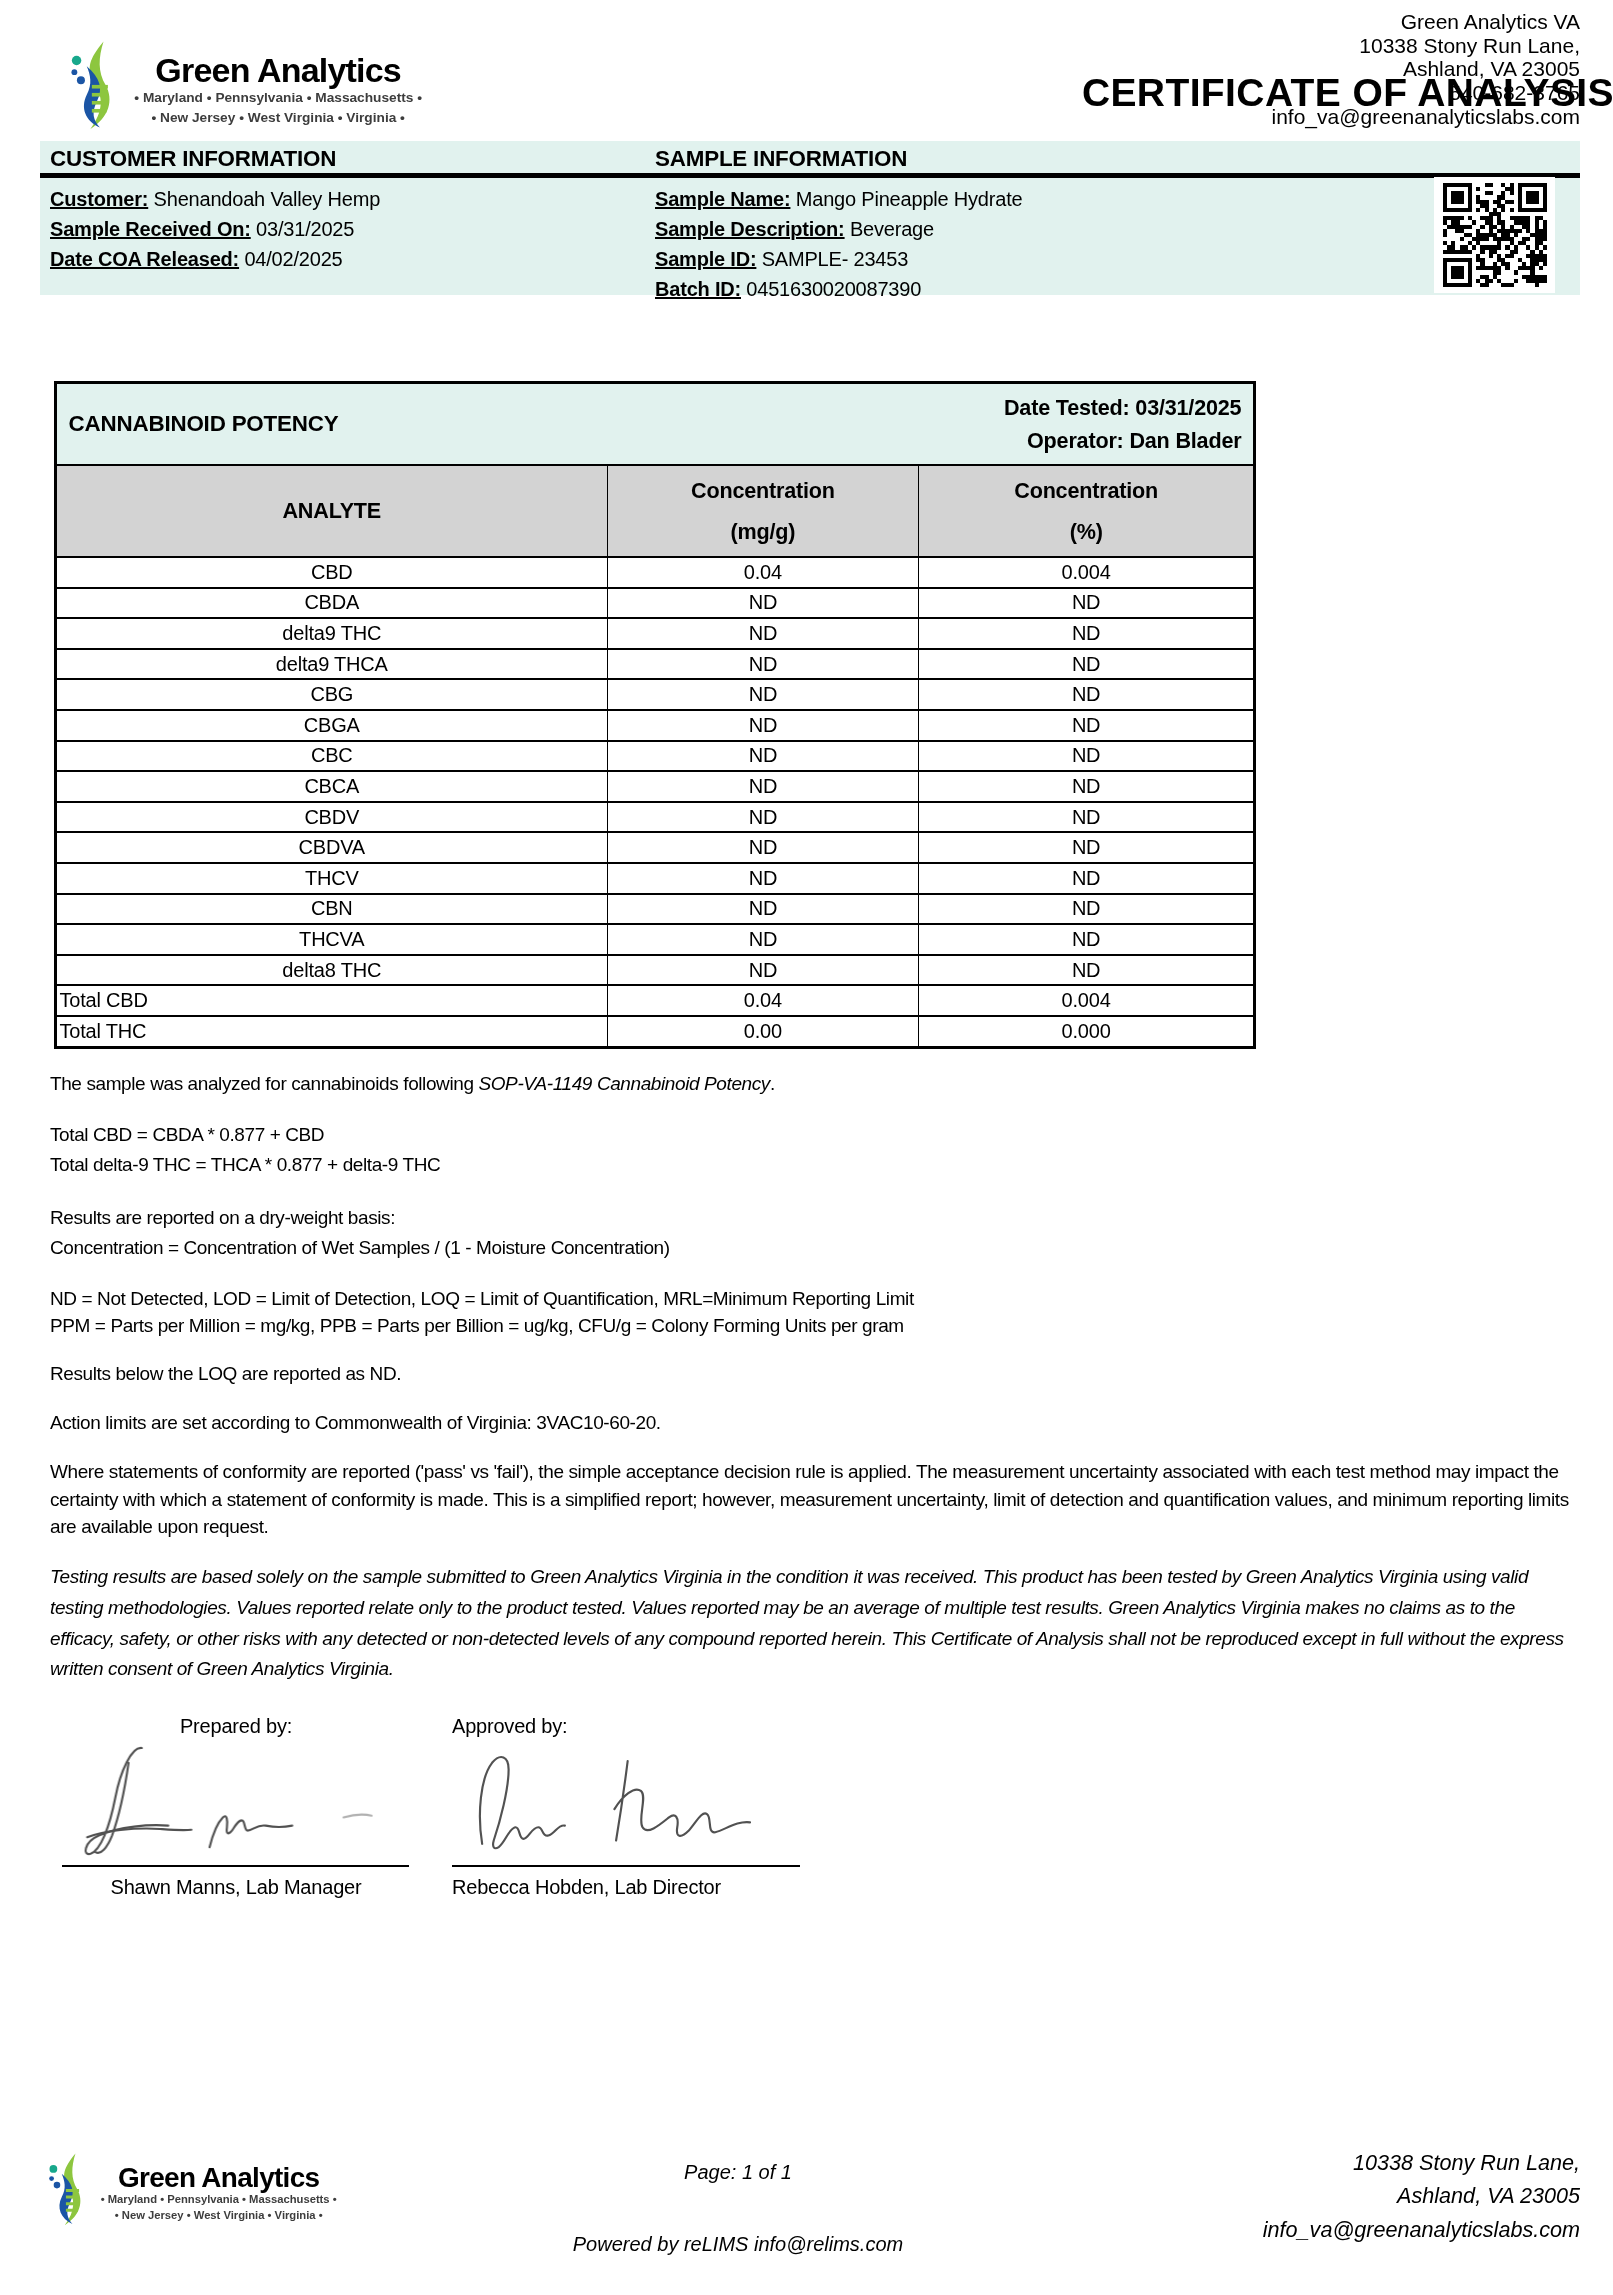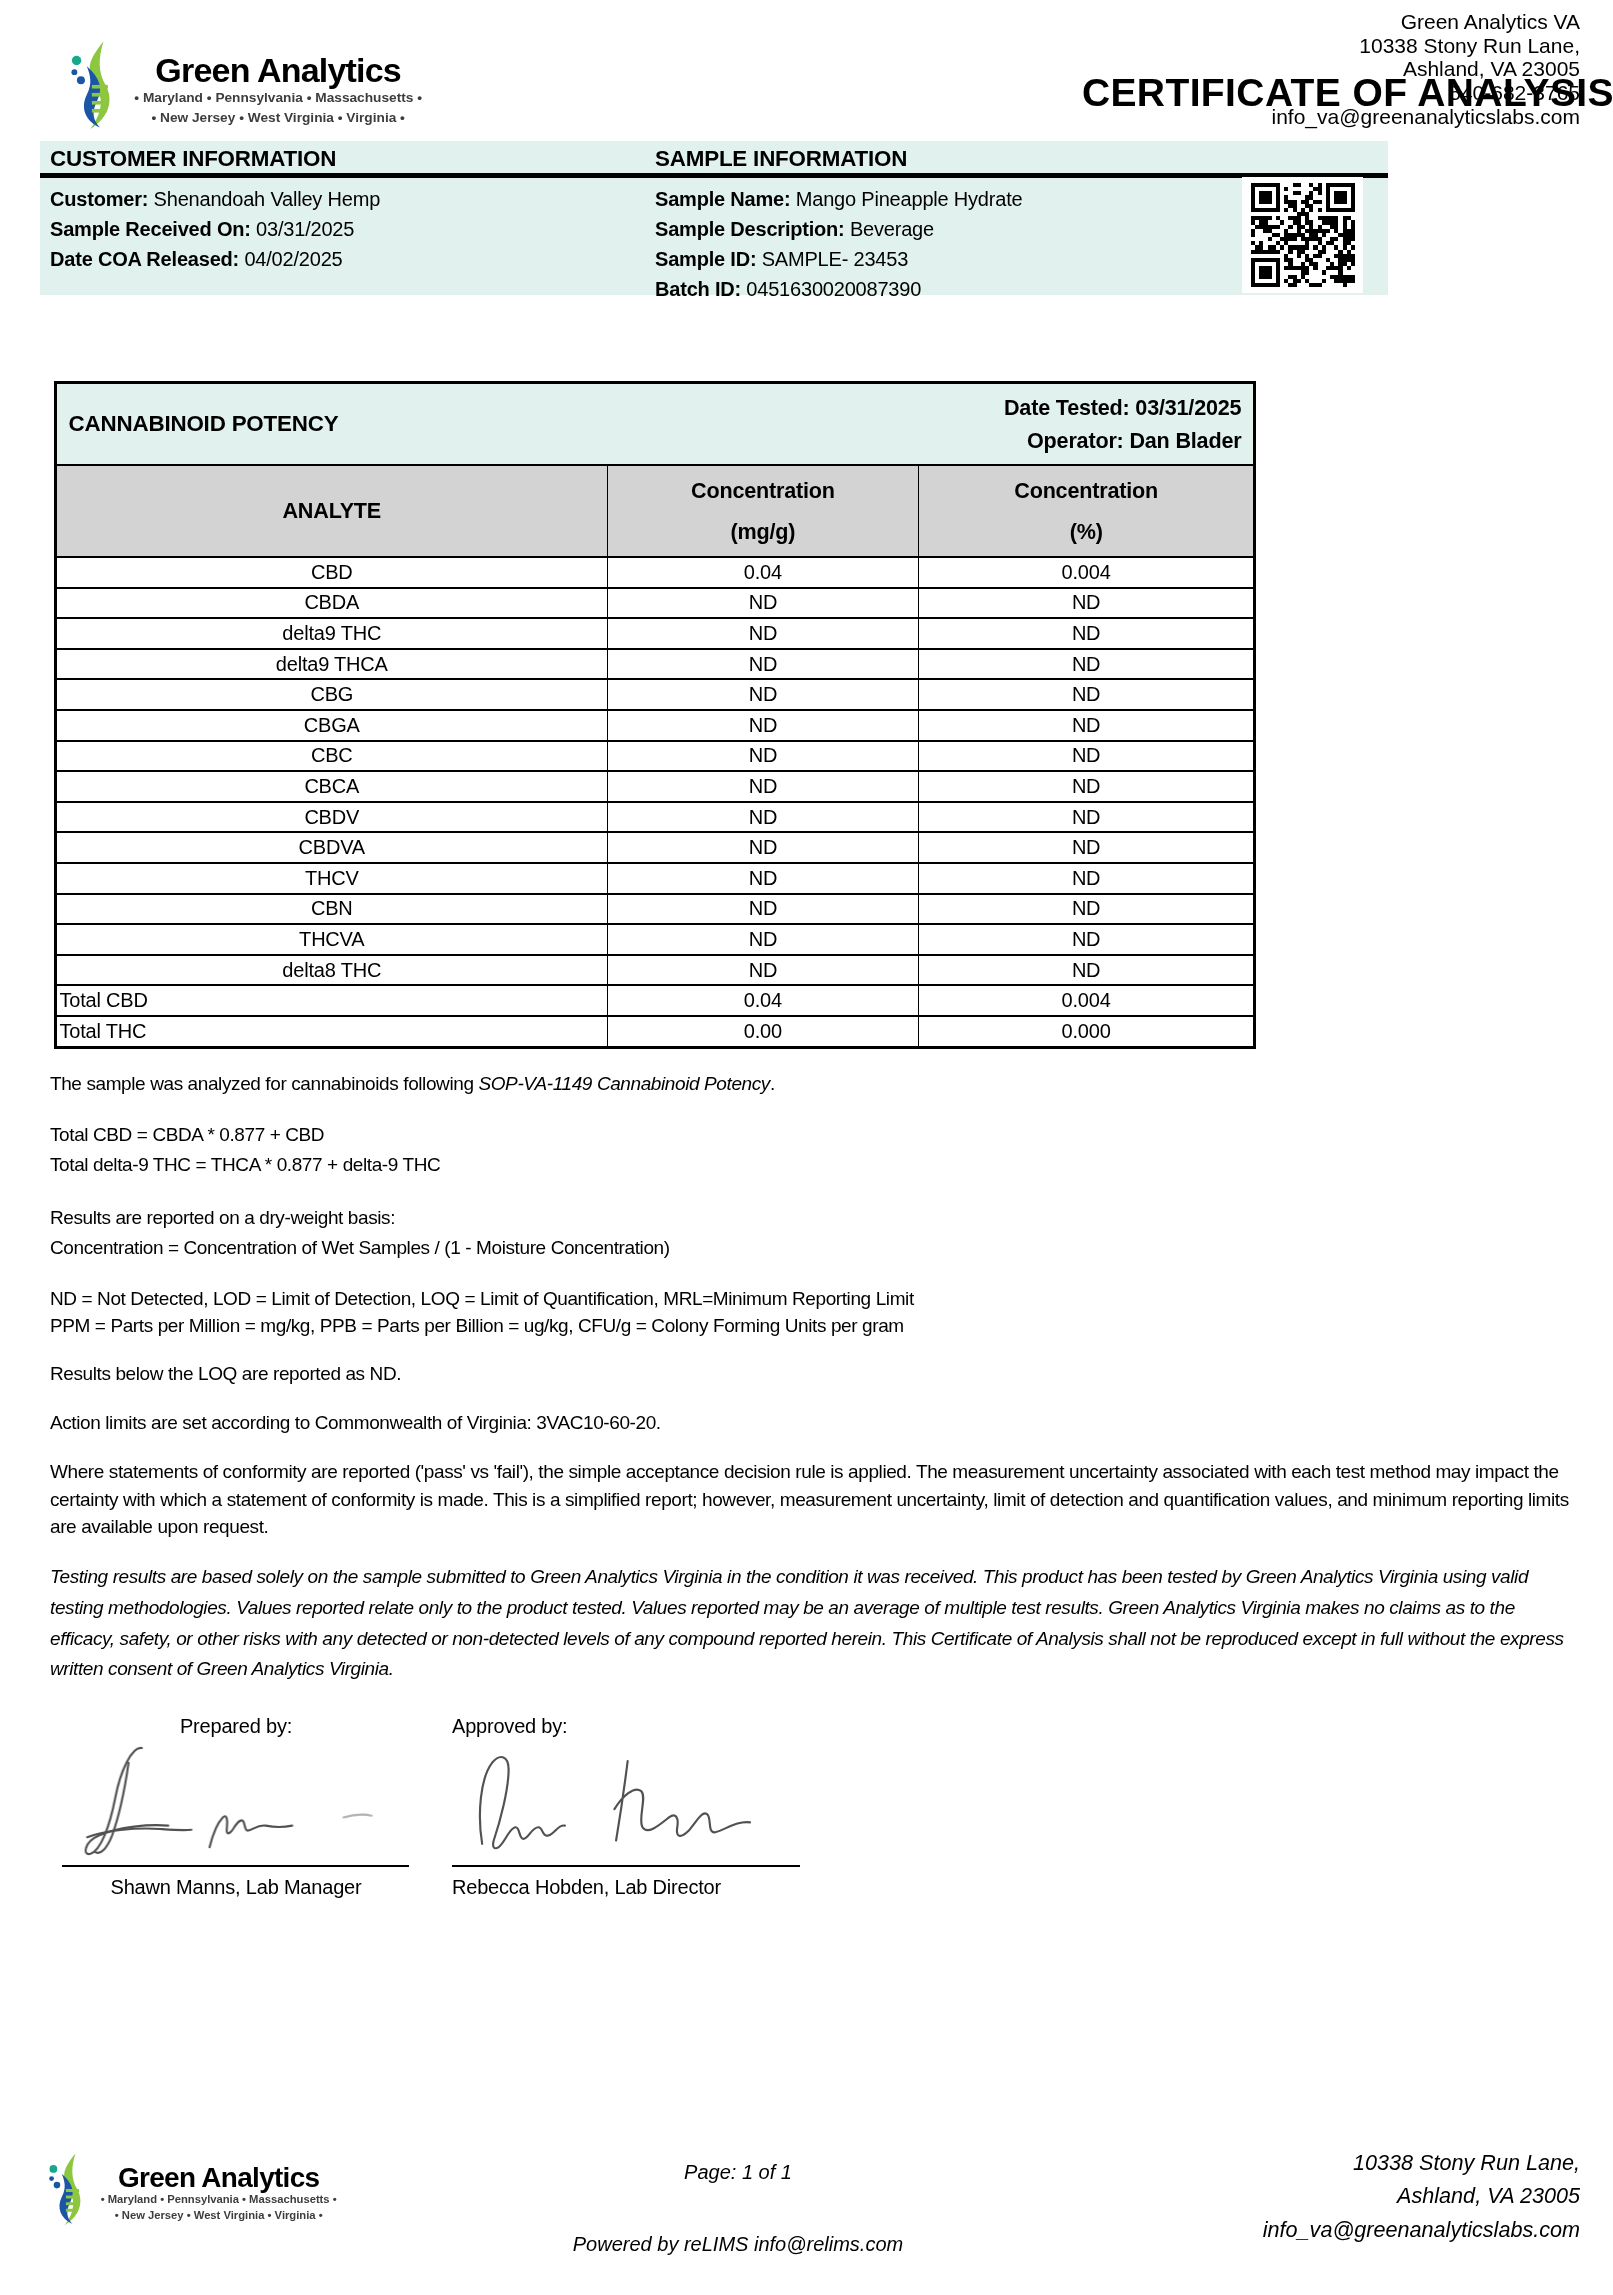--- a/index.html
+++ b/index.html
@@ -14,25 +14,25 @@
   .logo .lname{font-size:34px;font-weight:bold;letter-spacing:-0.8px;line-height:1.05;margin-top:11.6px;}
   .logo .lstates{font-size:13.7px;font-weight:600;color:#3d3d3d;line-height:1.45;text-align:center;}
   .logo.ftr{left:48px;top:2153px;transform:scale(.82);transform-origin:top left;}
 
   .doc-title{position:absolute;left:0;right:0;top:71px;text-align:right;
              font-size:39px;font-weight:bold;letter-spacing:0.4px;}
   .hdr-addr{position:absolute;right:34px;top:10px;text-align:right;
             font-size:21px;line-height:1.13;}
 
   
-  .info{position:absolute;left:40px;top:141px;width:1348px;height:154px;}
+  .info{position:absolute;left:40px;top:141px;width:1540px;height:154px;}
   .info .rule{position:absolute;left:0;top:31.5px;width:100%;height:5px;background:#000;}
   .sec-head{position:absolute;top:5px;font-size:22.4px;font-weight:bold;letter-spacing:-0.2px;}
   .fields{position:absolute;top:43px;font-size:20px;line-height:30px;letter-spacing:-0.2px;}
-  .fields b{letter-spacing:-0.2px;}
+  .fields b{letter-spacing:-0.2px;text-decoration:underline;}
   .qrbox{position:absolute;right:25px;top:36px;width:121px;height:116px;background:#fff;
          display:flex;align-items:center;justify-content:center;}
 
   
   .potency{position:absolute;left:54px;top:381px;width:1202px;border-collapse:collapse;}
   .potency,.potency td,.potency th{border:1.7px solid #000;}
   .potency{border:3.3px solid #000;}
   .potency tr{border-top:2.5px solid #000;}
   .trow td{height:80px;border:none;padding:0 11.6px;}
   .trow .twrap{display:flex;justify-content:space-between;align-items:center;}

